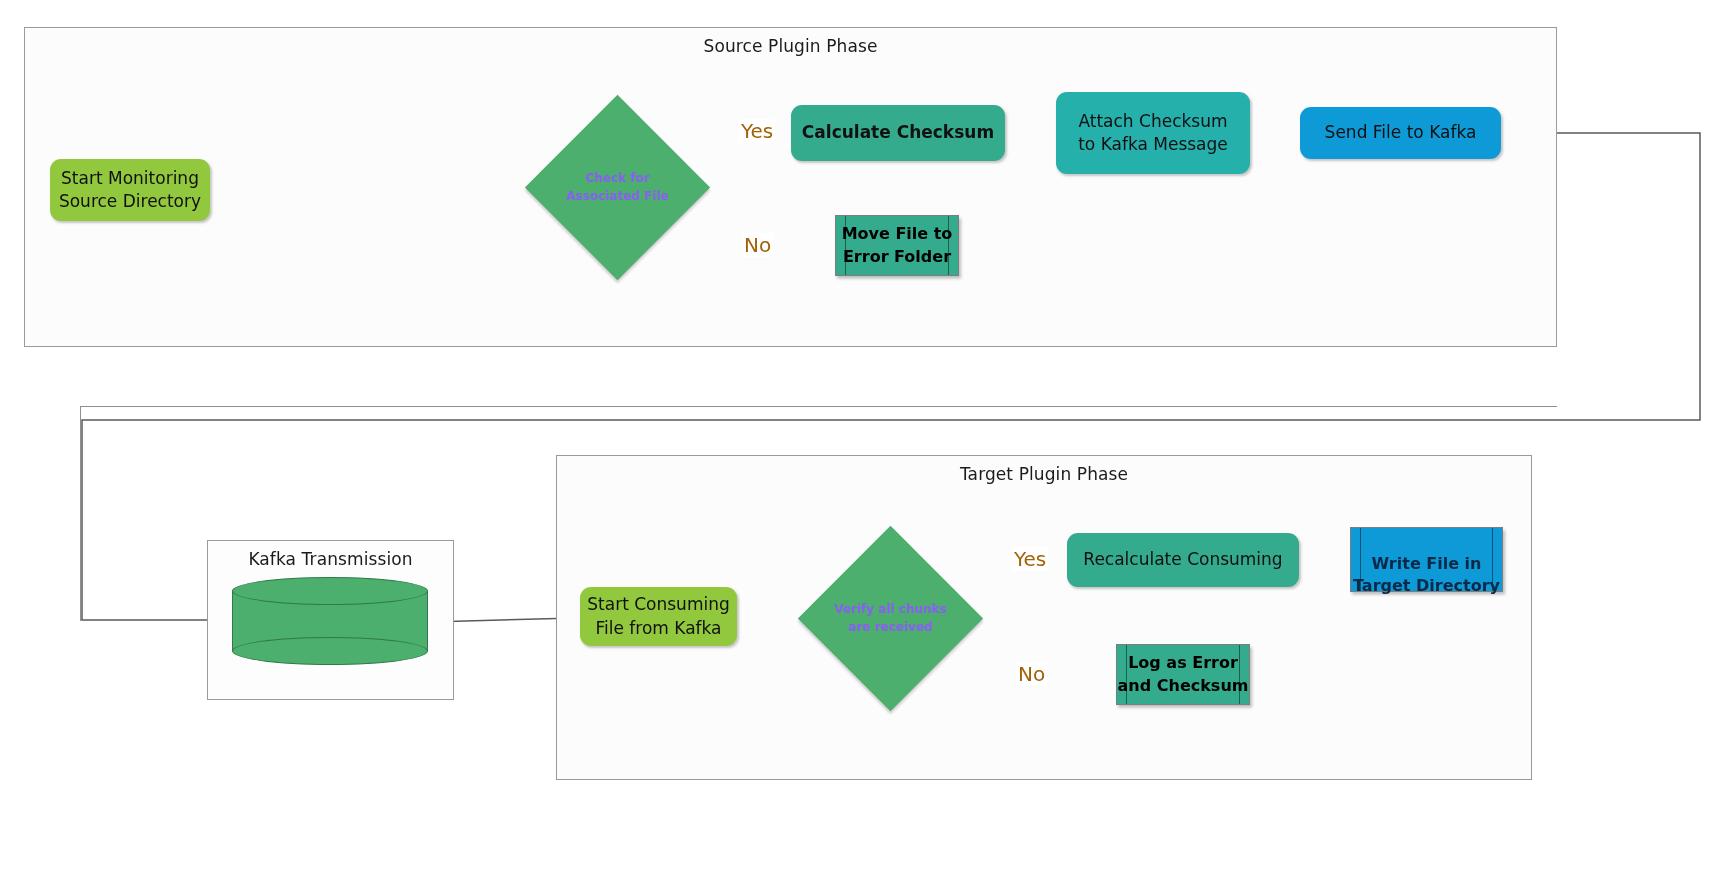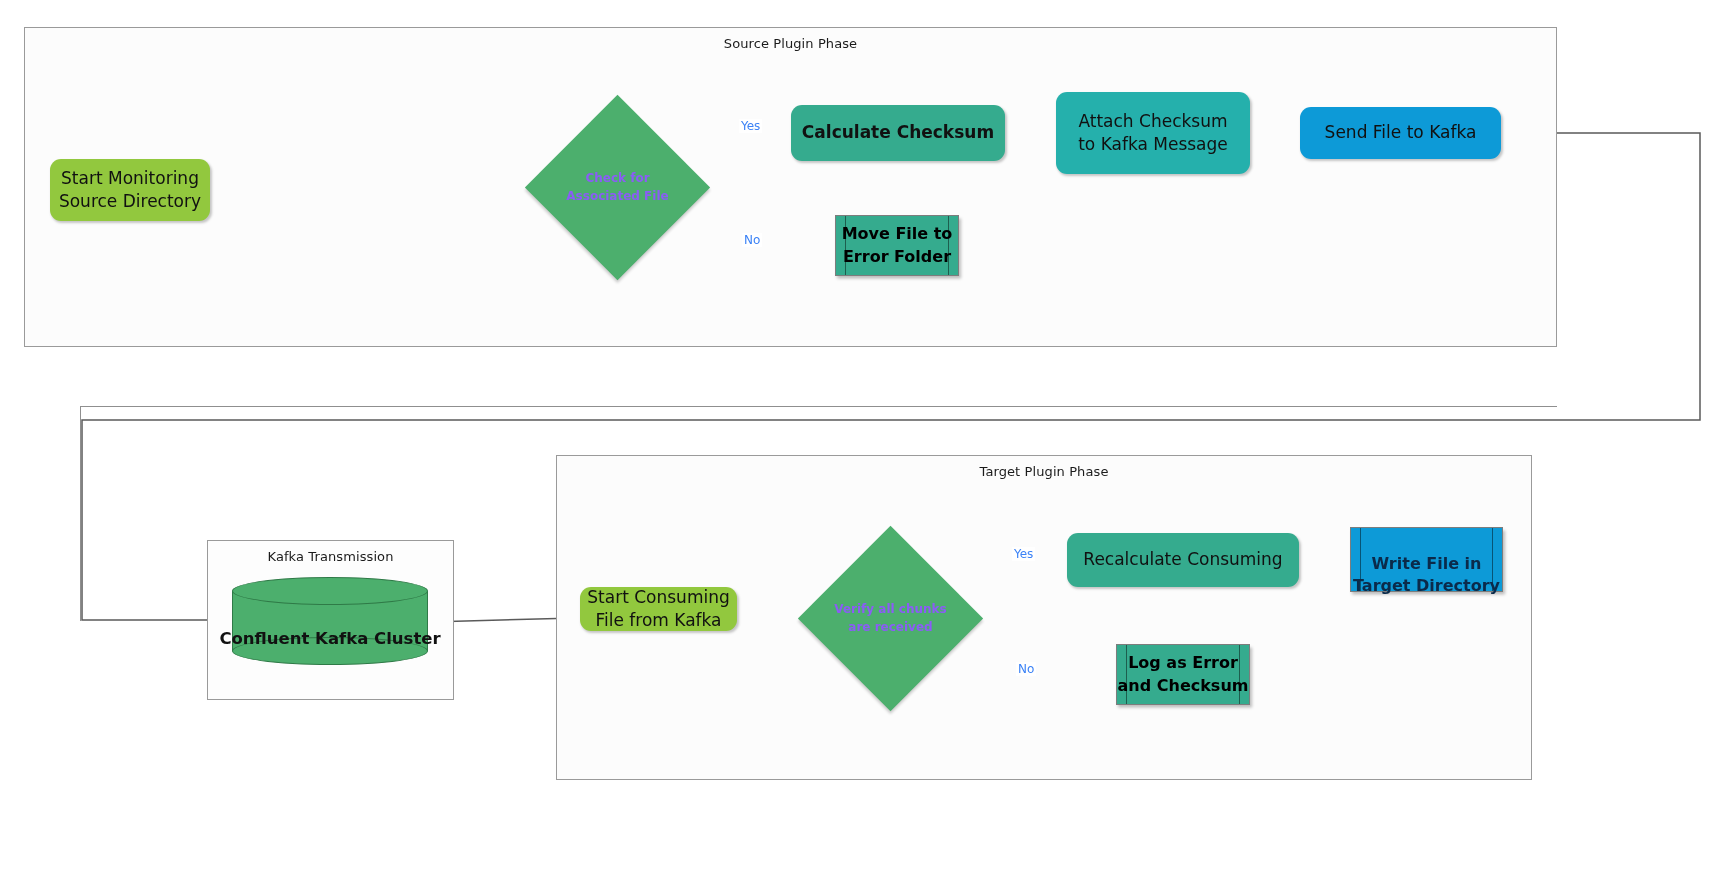--- a/index.html
+++ b/index.html
@@ -33,21 +33,21 @@
     box-sizing: border-box;
     border: 1.3px solid #9a9a9a;
     background: #fcfcfc;
   }
   .container-title {
     position: absolute;
     top: 8px;
     left: 0;
     width: 100%;
     text-align: center;
-    font-size: 13px;
+    font-size: 17px;
     color: #1b1b1b;
     letter-spacing: .1px;
     white-space: nowrap;
   }
   .plain-container {
     position: absolute;
     box-sizing: border-box;
     border: 1.3px solid #8f8f8f;
     background: transparent;
   }
@@ -164,22 +164,22 @@
     font-weight: bold;
     font-size: 16.5px;
     color: #111;
     white-space: nowrap;
     overflow: visible;
   }
 
   
   .edge-label {
     position: absolute;
-    font-size: 12px;
-    color: #3b82f6;
+    font-size: 20px;
+    color: #a16207;
     background: #ffffff;
     padding: 0 2px;
     white-space: nowrap;
   }
 </style>
 </head>
 <body>
 
 <div id="canvas">
 
@@ -257,24 +257,23 @@
     <span class="inner-bar-l"></span>
     <span class="inner-bar-r"></span>
     <span class="predef-label txt-bold txt-sm">Move File to
 Error Folder</span>
   </div>
 
   <div class="cylinder" style="left:232px; top:577px; width:196px; height:88px;">
     <div class="cyl-body"></div>
     <div class="cyl-bottom"></div>
     <div class="cyl-top"></div>
-    <div class="cyl-label" style="top:34px;">Confluent Kafka Cluster</div>
-  </div>
-
-  <div class="node rounded fill-green txt-md" style="left:580px; top:587px; width:157px; height:44px;">Start Consuming
+  </div>
+
+  <div class="node rounded fill-green txt-md" style="left:580px; top:587px; width:157px; height:59px;">Start Consuming
 File from Kafka</div>
 
   <div class="diamond" style="left:825px; top:553px; width:131px; height:131px;">
     <div class="dshape"></div>
     <div class="dlabel" style="left:-38px; right:-38px;">Verify all chunks
 are received</div>
   </div>
 
   <div class="node rounded fill-teal txt-md" style="left:1067px; top:533px; width:232px; height:54px;">Recalculate Consuming</div>
 

